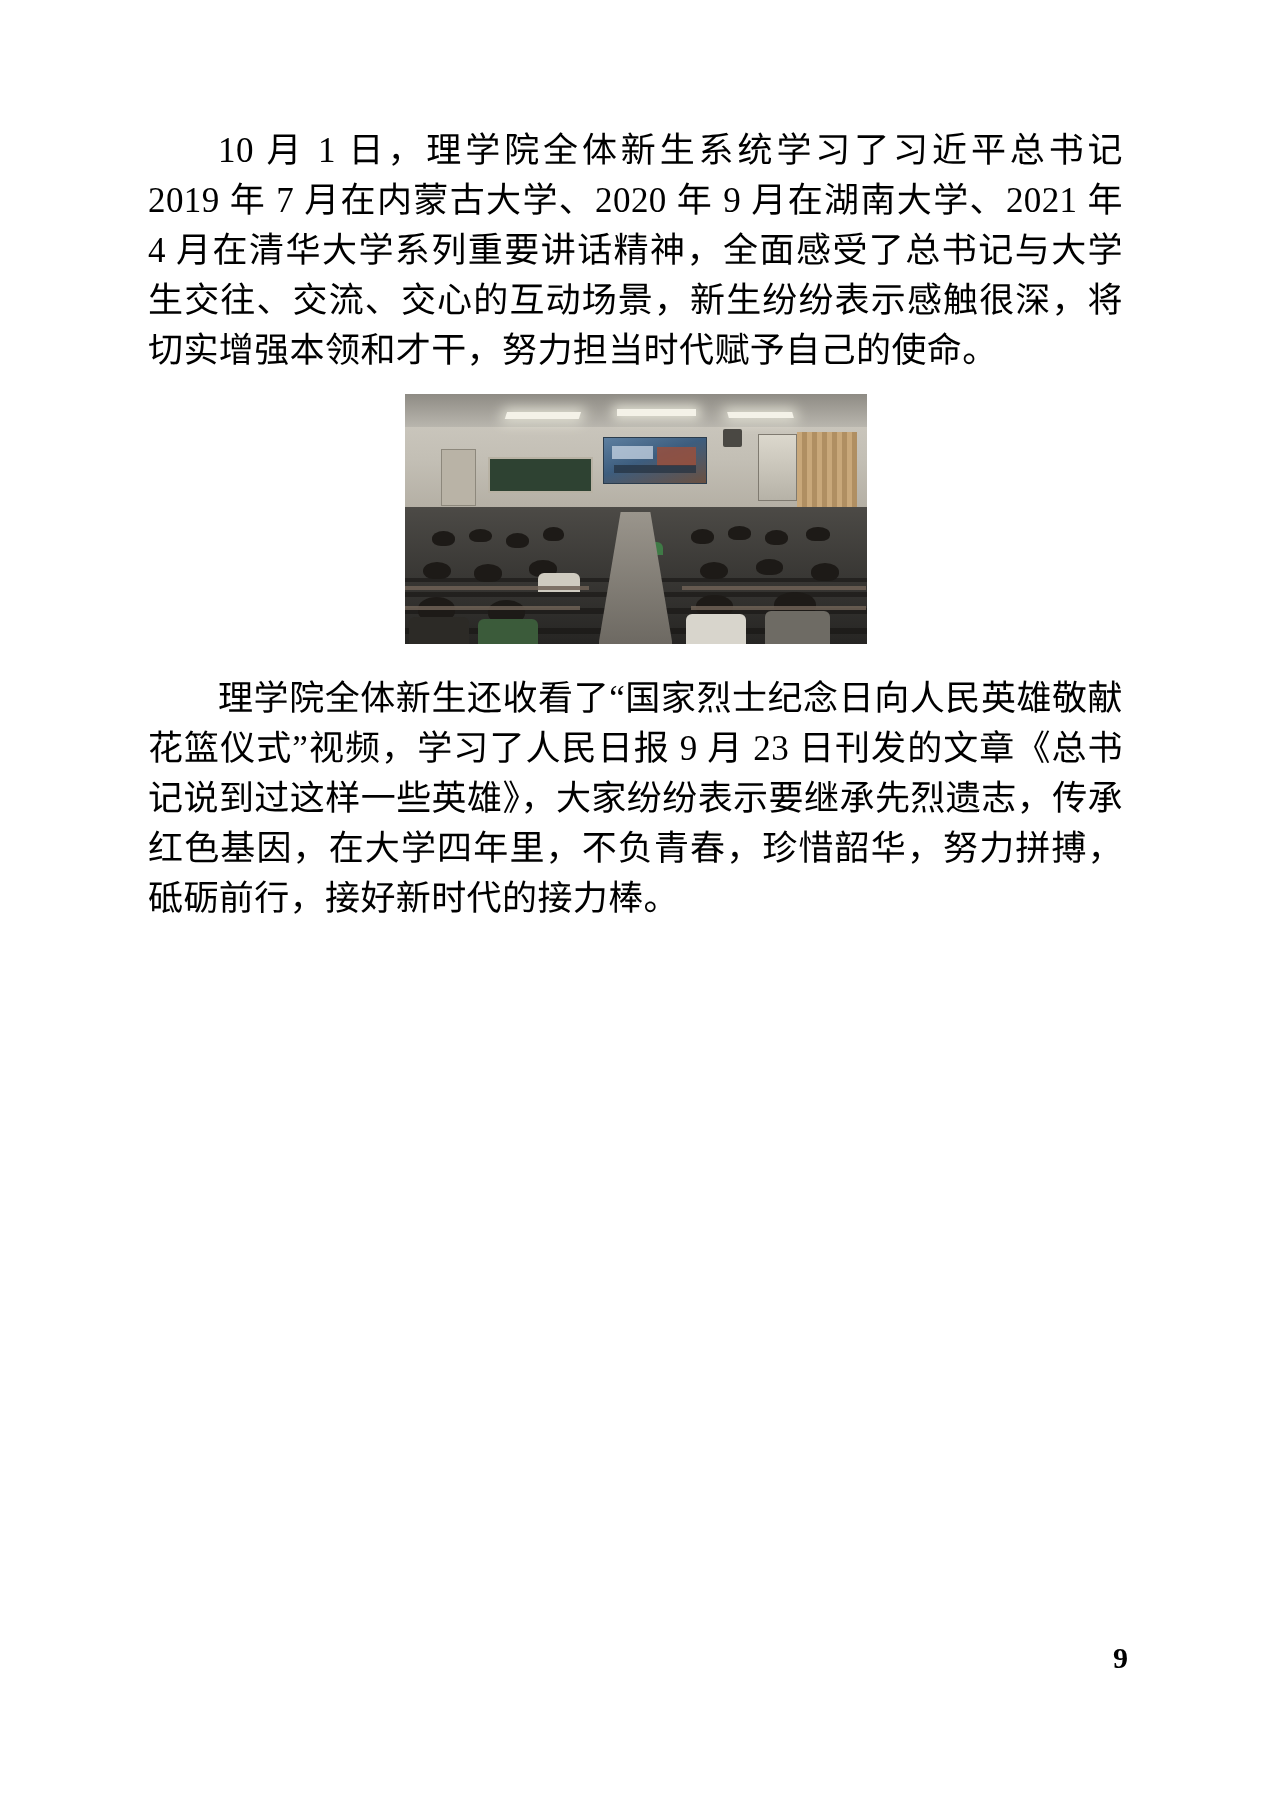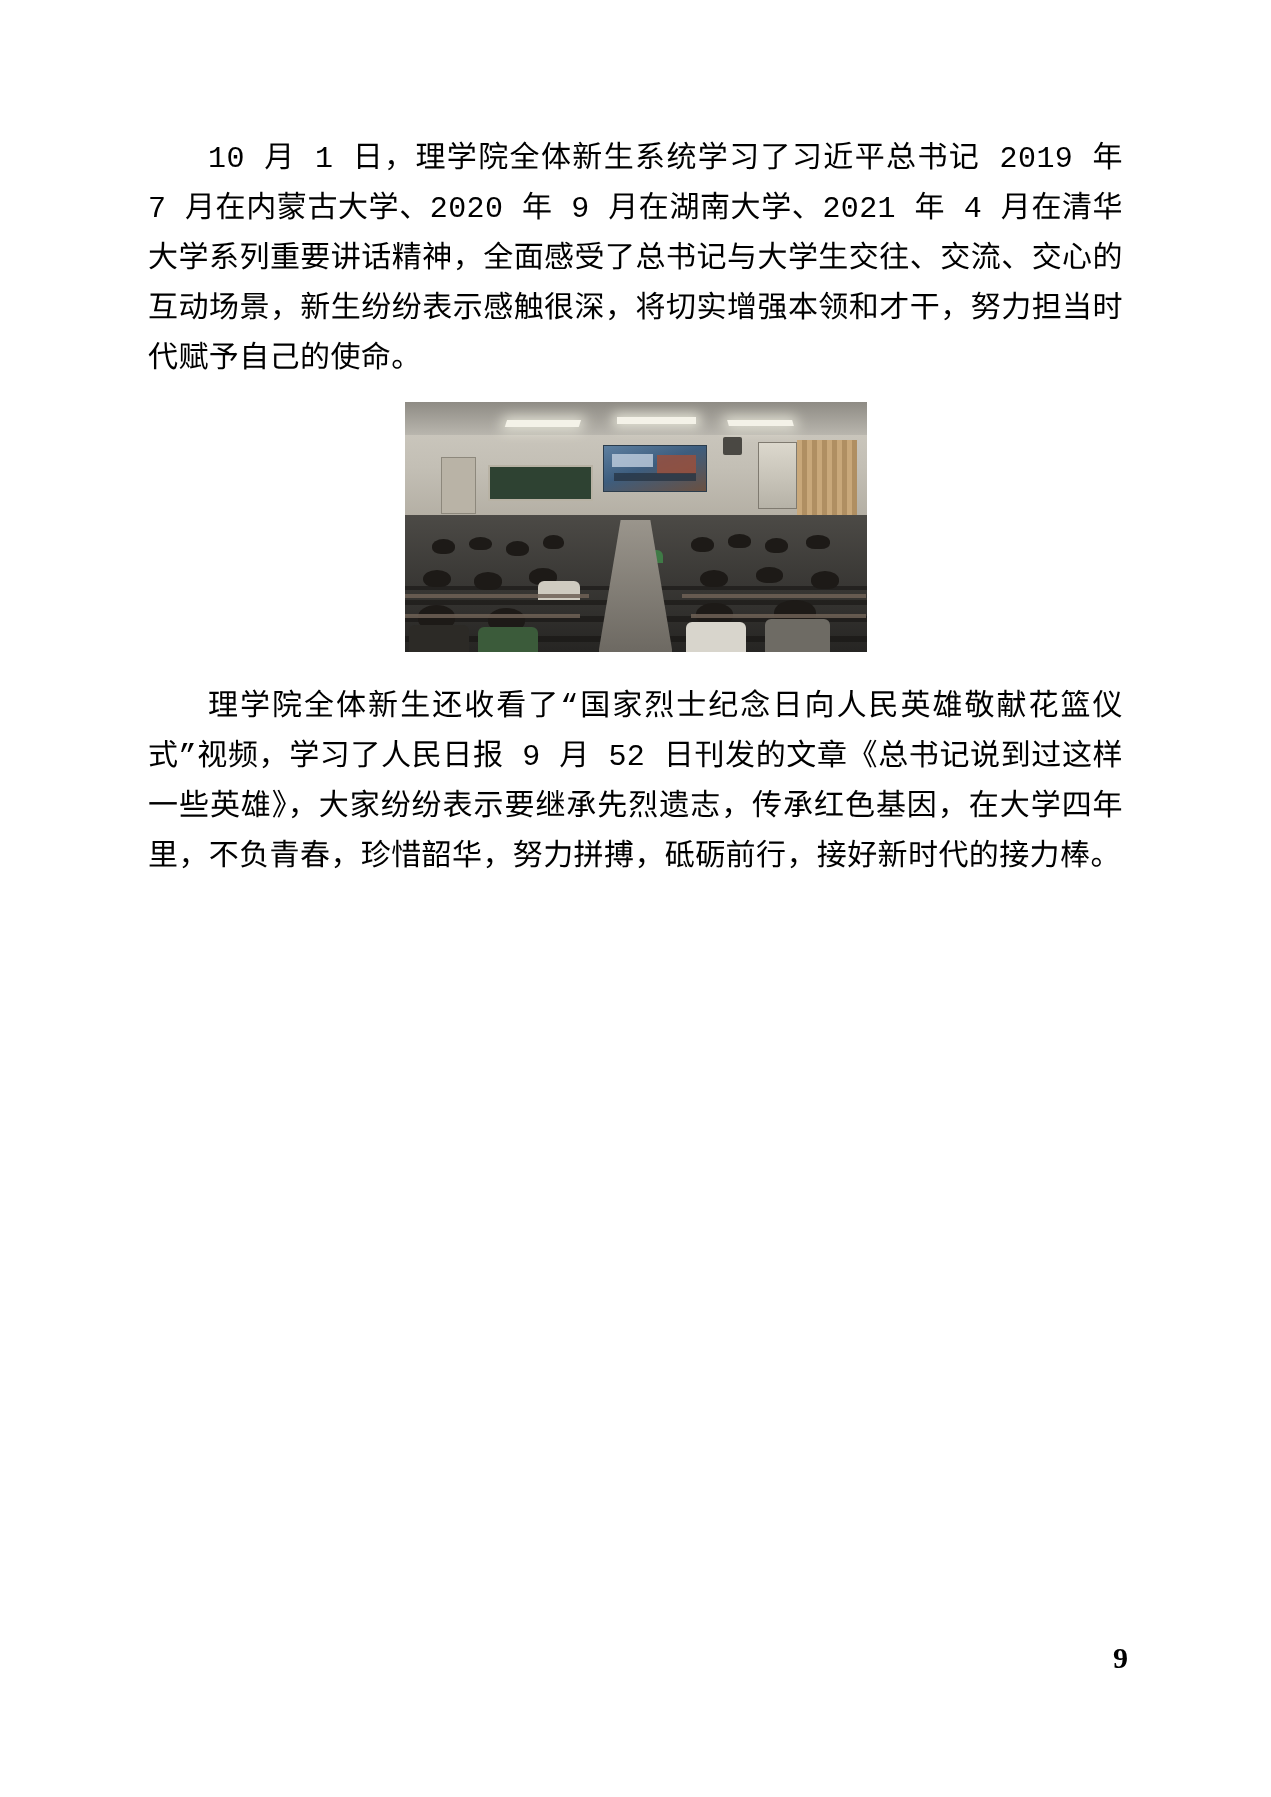--- a/index.html
+++ b/index.html
@@ -24,28 +24,28 @@
     height: 1797px;
     background: #ffffff;
   }
   .content {
     position: absolute;
     left: 148px;
     top: 122px;
     width: 975px;
   }
   p.body-text {
-    margin: 12px 0 0 0;
-    font-size: 30px;
+    margin: 4px 0 0 0;
+    font-size: 35px;
     line-height: 50px;
     text-align: justify;
     text-justify: inter-ideograph;
     text-indent: 2em;
     letter-spacing: 0.4px;
-    font-family: Liberation Mono, monospace;
+    font-family: Liberation Serif, serif;
   }
   .figure-wrap {
     margin: 18px 0 26px 0;
     text-align: center;
   }
   .photo {
     display: inline-block;
     width: 462px;
     height: 250px;
     position: relative;
@@ -210,18 +210,18 @@
           <div class="ph-shirt" style="left:50%; top:26%; width:6%;  height:9%;  background:#3f7a46;"></div>
           <div class="ph-desk" style="left:0%;  top:58%; width:40%; height:3%;"></div>
           <div class="ph-desk" style="left:60%; top:58%; width:40%; height:3%;"></div>
           <div class="ph-desk" style="left:0%;  top:72%; width:38%; height:3.5%;"></div>
           <div class="ph-desk" style="left:62%; top:72%; width:38%; height:3.5%;"></div>
         </div>
         <div class="ph-aisle"></div>
       </div>
     </div>
 
-    <p class="body-text">理学院全体新生还收看了“国家烈士纪念日向人民英雄敬献花篮仪式”视频，学习了人民日报 9 月 52 日刊发的文章《总书记说到过这样一些英雄》，大家纷纷表示要继承先烈遗志，传承红色基因，在大学四年里，不负青春，珍惜韶华，努力拼搏，砥砺前行，接好新时代的接力棒。</p>
+    <p class="body-text">理学院全体新生还收看了“国家烈士纪念日向人民英雄敬献花篮仪式”视频，学习了人民日报 9 月 23 日刊发的文章《总书记说到过这样一些英雄》，大家纷纷表示要继承先烈遗志，传承红色基因，在大学四年里，不负青春，珍惜韶华，努力拼搏，砥砺前行，接好新时代的接力棒。</p>
 
   </div>
 
   <div class="page-number">9</div>
 </div>
 
 </body></html>

